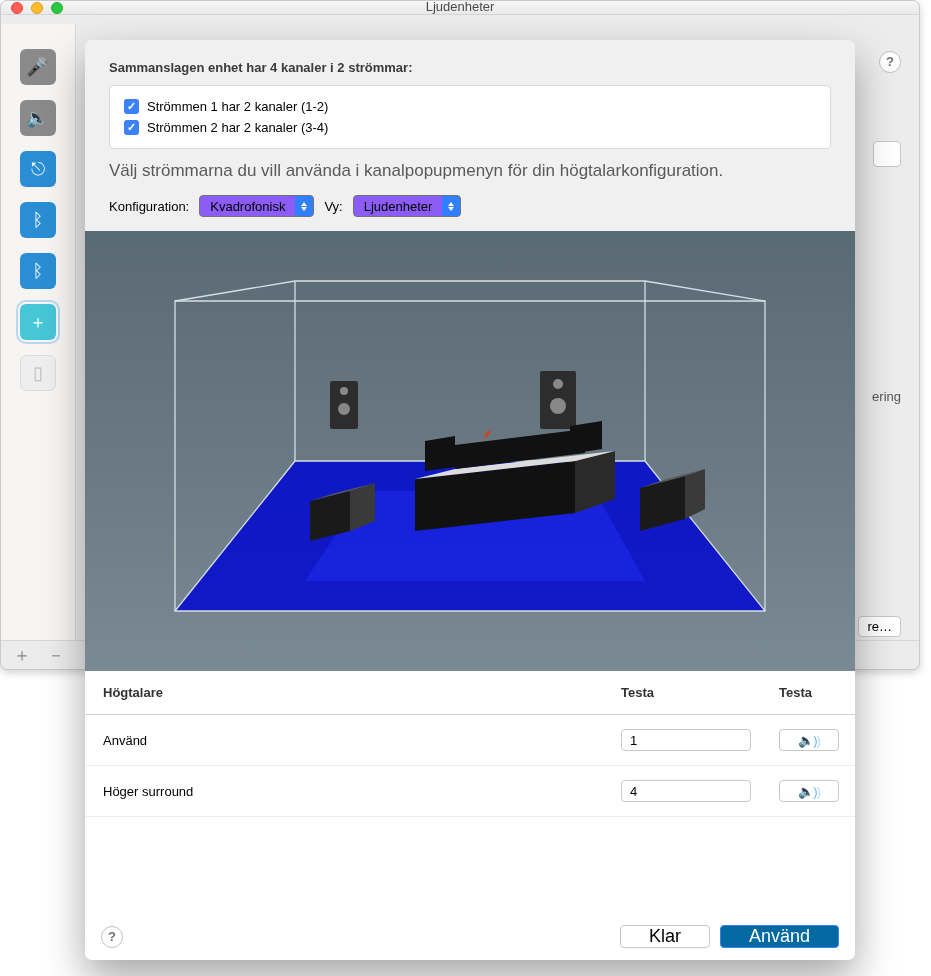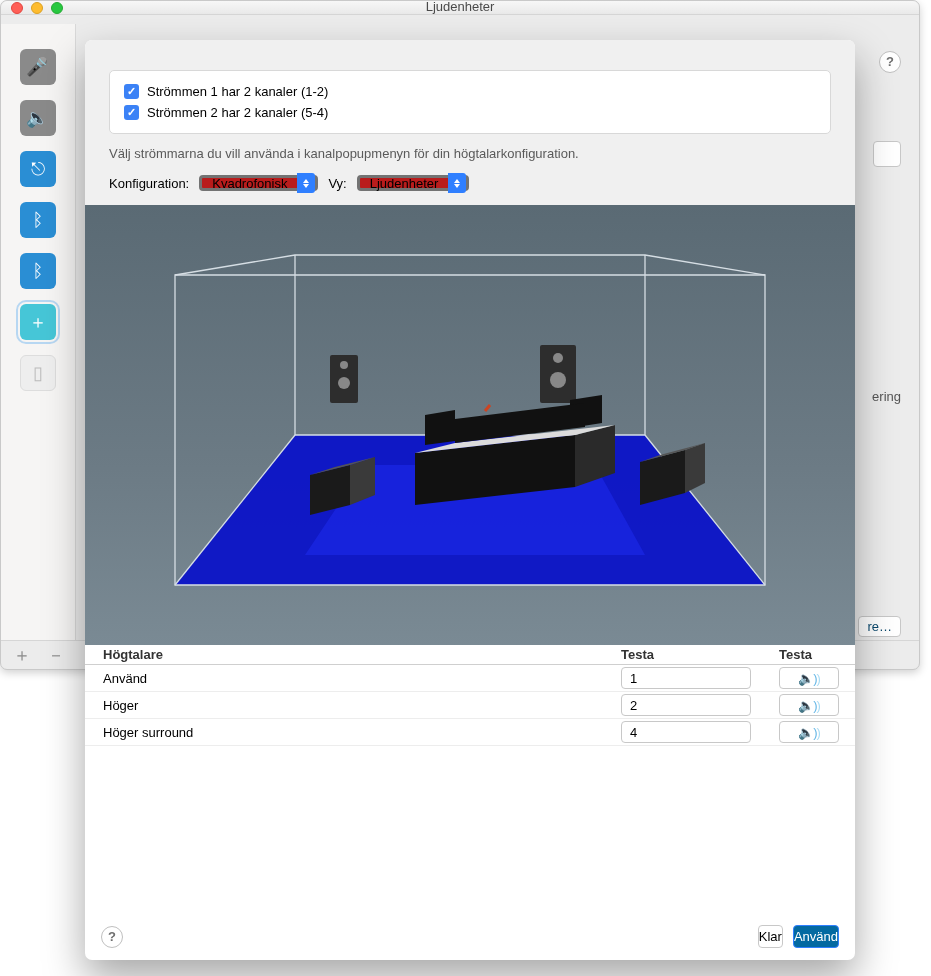--- a/index.html
+++ b/index.html
@@ -50,21 +50,21 @@
   .bg-icon.selected { outline:2px solid #b7d7f2; outline-offset:2px; background:#46c6d7; }
   .bg-icon.phone { background:#eee; color:#bbb; border:1px solid #ddd; }
   .bg-footer {
     position:absolute; left:0; right:0; bottom:0; height:29px;
     border-top:1px solid #d6d6d6; display:flex; align-items:center; padding:0 12px; gap:16px;
   }
   .bg-footer .plus, .bg-footer .minus { color:#8a8a8a; font-size:18px; cursor:default; }
   .bg-help-top { position:absolute; right:18px; top:50px; width:22px; height:22px; border-radius:50%; border:1px solid #c0c0c0; background:#fff; text-align:center; line-height:20px; color:#6f6f6f; font-weight:bold; }
   .bg-right-btn { position:absolute; right:18px; top:140px; width:28px; height:26px; border:1px solid #c7c7c7; border-radius:4px; background:#fff; }
   .bg-partial-tag { position:absolute; right:18px; top:388px; color:#555; }
-  .bg-partial-btn { position:absolute; right:18px; top:615px; color:#0c4a6e; border:1px solid #c7c7c7; border-radius:4px; background:#fff; padding:2px 8px; }
+  .bg-partial-btn { position:absolute; right:18px; top:615px; color:#000000; border:1px solid #c7c7c7; border-radius:4px; background:#fff; padding:2px 8px; }
 
   
   .sheet {
     position:absolute;
     left:85px; top:40px;
     width:770px; height:920px;
     background:#fff;
     border-radius:7px;
     box-shadow:0 18px 40px rgba(0,0,0,.35);
     display:flex; flex-direction:column;
@@ -77,26 +77,26 @@
   .sheet-header h1 { margin:0; font-size:13px; font-weight:bold; color:#3a3a3a; }
   .stream-box {
     background:#fff; border:1px solid #d8d8d8; border-radius:5px;
     margin:10px 0 0; padding:10px 14px;
   }
   .stream-row { display:flex; align-items:center; gap:8px; padding:3px 0; font-size:13px; }
   .mac-checkbox {
     width:15px; height:15px; border-radius:3px; background:#3b82f6;
     display:flex; align-items:center; justify-content:center; color:#fff; font-size:11px; font-weight:bold;
   }
-  .helper { color:#5a5a5a; margin:12px 0 0; font-size:13px; }
+  .helper { color:#5a5a5a; margin:12px 0 0; font-size:17px; }
   .config-row { display:flex; align-items:center; gap:10px; margin:14px 0 0; }
   .config-row label { font-size:13px; }
   .mac-popup {
     display:inline-flex; align-items:center; gap:0;
-    height:16px; border:3px solid #737373; border-radius:4px; background:#b91c1c;
+    height:22px; border:1px solid #737373; border-radius:4px; background:#8b5cf6;
     font-size:13px; cursor:default;
   }
   .mac-popup .pval { padding:0 10px; }
   .mac-popup .chev {
     width:18px; height:20px; background:#2f7fff; border-radius:0 3px 3px 0;
     display:flex; flex-direction:column; align-items:center; justify-content:center; gap:1px;
   }
   .mac-popup .chev::before, .mac-popup .chev::after {
     content:""; width:0; height:0; border-left:3px solid transparent; border-right:3px solid transparent;
   }
@@ -107,21 +107,21 @@
   .room-view {
     flex:0 0 440px;
     background:linear-gradient(#5a6a74 0%, #6c7b85 60%, #7a8a94 100%);
     position:relative;
     overflow:hidden;
   }
   .room-view svg { width:100%; height:100%; display:block; }
 
   
   .spk-table { width:100%; border-collapse:collapse; }
-  .spk-table th, .spk-table td { text-align:left; padding:2px 14px; border-bottom:1px solid #ededed; font-size:13px; }
+  .spk-table th, .spk-table td { text-align:left; padding:14px 14px; border-bottom:1px solid #ededed; font-size:13px; }
   .spk-table thead th { font-weight:600; color:#333; background:#fff; border-bottom:1px solid #cfcfcf; }
   .spk-table th:first-child, .spk-table td:first-child { padding-left:18px; }
   .col-kanal { width:150px; }
   .col-test  { width:90px; }
   .chan-popup {
     display:inline-flex; align-items:center; width:130px; height:22px;
     border:1px solid #c8c8c8; border-radius:4px; background:#fff; font-size:13px;
   }
   .chan-popup .pval { flex:1; padding:0 8px; }
   .test-btn {
@@ -131,22 +131,22 @@
   .spk-glyph { font-size:13px; letter-spacing:-1px; }
   .spk-glyph .w1{color:#3a3a3a;} .spk-glyph .w2{color:#66b7e6;} .spk-glyph .w3{color:#aadcf4;}
 
   .sheet-footer {
     display:flex; align-items:center; gap:10px; padding:12px 16px;
     margin-top:auto;
   }
   .help-btn { width:22px; height:22px; border-radius:50%; border:1px solid #c0c0c0; background:#fff; text-align:center; line-height:20px; color:#6f6f6f; font-weight:bold; }
   .spacer { flex:1; }
   .mac-btn {
-    height:23px; padding:0 0; border:1px solid #c8c8c8; border-radius:4px; background:#fff;
-    font-size:13px; display:inline-flex; align-items:center;
+    height:23px; padding:0 28px; border:1px solid #c8c8c8; border-radius:4px; background:#fff;
+    font-size:18px; display:inline-flex; align-items:center;
   }
   .mac-btn.primary { background:#0369a1; border-color:#2f7fff; color:#fff; }
 </style>
 </head>
 <body>
 
 <div class="bg-window">
   <div class="bg-titlebar">
     <div class="traffic">
       <span class="t-red"></span>
@@ -170,29 +170,30 @@
   <div class="bg-partial-btn">re…</div>
   <div class="bg-footer">
     <span class="plus">＋</span>
     <span class="minus">－</span>
   </div>
 </div>
 
 <div class="sheet">
 
   <div class="sheet-header">
+    <h1>Sammanslagen enhet har 4 kanaler i 2 strömmar:</h1>
 
     <div class="stream-box">
       <div class="stream-row">
         <span class="mac-checkbox">✓</span>
         <span>Strömmen 1 har 2 kanaler (1-2)</span>
       </div>
       <div class="stream-row">
         <span class="mac-checkbox">✓</span>
-        <span>Strömmen 2 har 2 kanaler (5-4)</span>
+        <span>Strömmen 2 har 2 kanaler (3-4)</span>
       </div>
     </div>
 
     <p class="helper">Välj strömmarna du vill använda i kanalpopupmenyn för din högtalarkonfiguration.</p>
 
     <div class="config-row">
       <label>Konfiguration:</label>
       <div class="mac-popup">
         <span class="pval">Kvadrofonisk</span>
         <span class="chev"></span>
@@ -265,30 +266,20 @@
           <td>Använd</td>
           <td class="col-kanal"><div class="chan-popup">
               <span class="pval">1</span>
               <span class="chev"></span>
             </div></td>
           <td class="col-test"><div class="test-btn">
               <span class="spk-glyph"><span class="w1">🔈</span><span class="w2">)</span><span class="w3">)</span></span>
             </div></td>
         </tr>
         <tr>
-          <td>Höger</td>
-          <td class="col-kanal"><div class="chan-popup">
-              <span class="pval">2</span>
-              <span class="chev"></span>
-            </div></td>
-          <td class="col-test"><div class="test-btn">
-              <span class="spk-glyph"><span class="w1">🔈</span><span class="w2">)</span><span class="w3">)</span></span>
-            </div></td>
-        </tr>
-        <tr>
           <td>Höger surround</td>
           <td class="col-kanal"><div class="chan-popup">
               <span class="pval">4</span>
               <span class="chev"></span>
             </div></td>
           <td class="col-test"><div class="test-btn">
               <span class="spk-glyph"><span class="w1">🔈</span><span class="w2">)</span><span class="w3">)</span></span>
             </div></td>
         </tr>
       </tbody>

